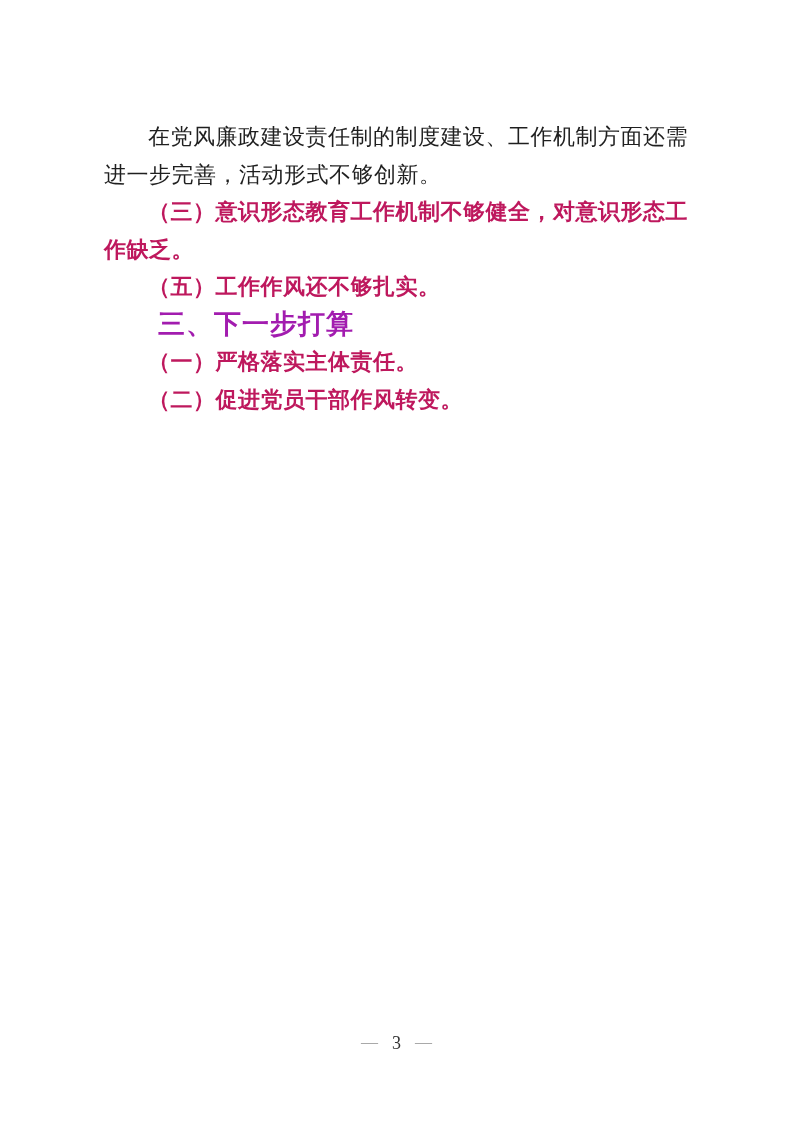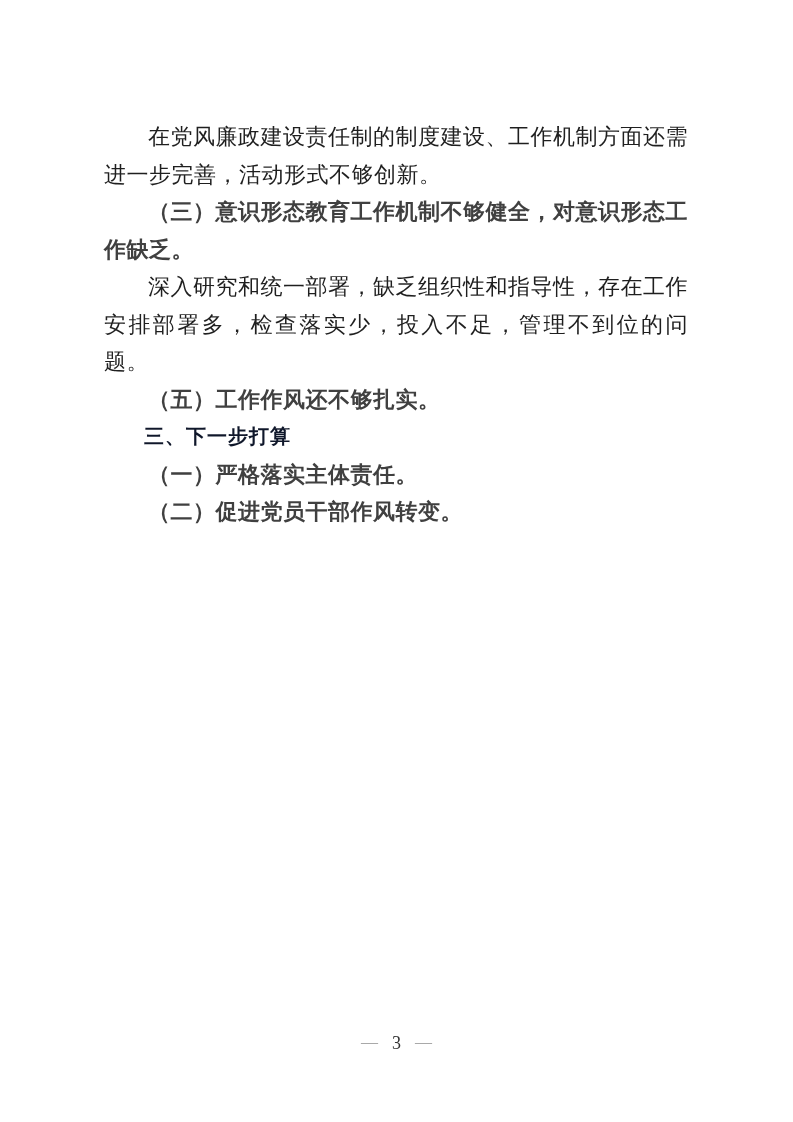--- a/index.html
+++ b/index.html
@@ -32,28 +32,28 @@
     text-align: justify;
     text-align-last: left;
     text-indent: 2em;
     letter-spacing: 0.5px;
     color: #1f1f1f;
     font-family: "Liberation Serif", serif;
   }
 
   .para.sub-heading {
     font-weight: 700;
-    color: #404040;
+    color: #be185d;
   }
 
   .para.section-heading {
     font-family: "Liberation Sans", sans-serif;
     font-weight: 700;
-    font-size: 20px;
-    color: #0f172a;
+    font-size: 27px;
+    color: #a21caf;
     letter-spacing: 1px;
   }
 
   .page-footer {
     position: absolute;
     top: 1031px;
     left: 0;
     width: 100%;
     text-align: center;
     font-size: 17px;
@@ -78,21 +78,20 @@
 <body>
 
 <div class="page">
 
   <div class="doc-content">
 
     <p class="para body">在党风廉政建设责任制的制度建设、工作机制方面还需进一步完善，活动形式不够创新。</p>
 
     <p class="para sub-heading">（三）意识形态教育工作机制不够健全，对意识形态工作缺乏。</p>
 
-    <p class="para body">深入研究和统一部署，缺乏组织性和指导性，存在工作安排部署多，检查落实少，投入不足，管理不到位的问题。</p>
 
 
 
     <p class="para sub-heading">（五）工作作风还不够扎实。</p>
 
 
     <p class="para section-heading">三、下一步打算</p>
 
     <p class="para sub-heading">（一）严格落实主体责任。</p>
 

